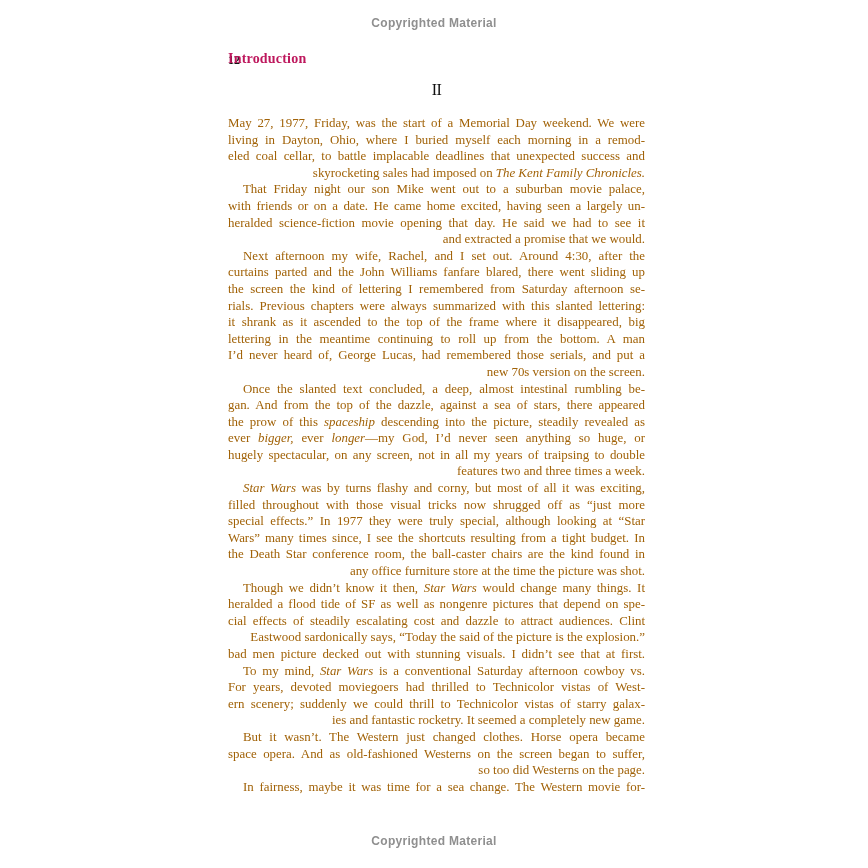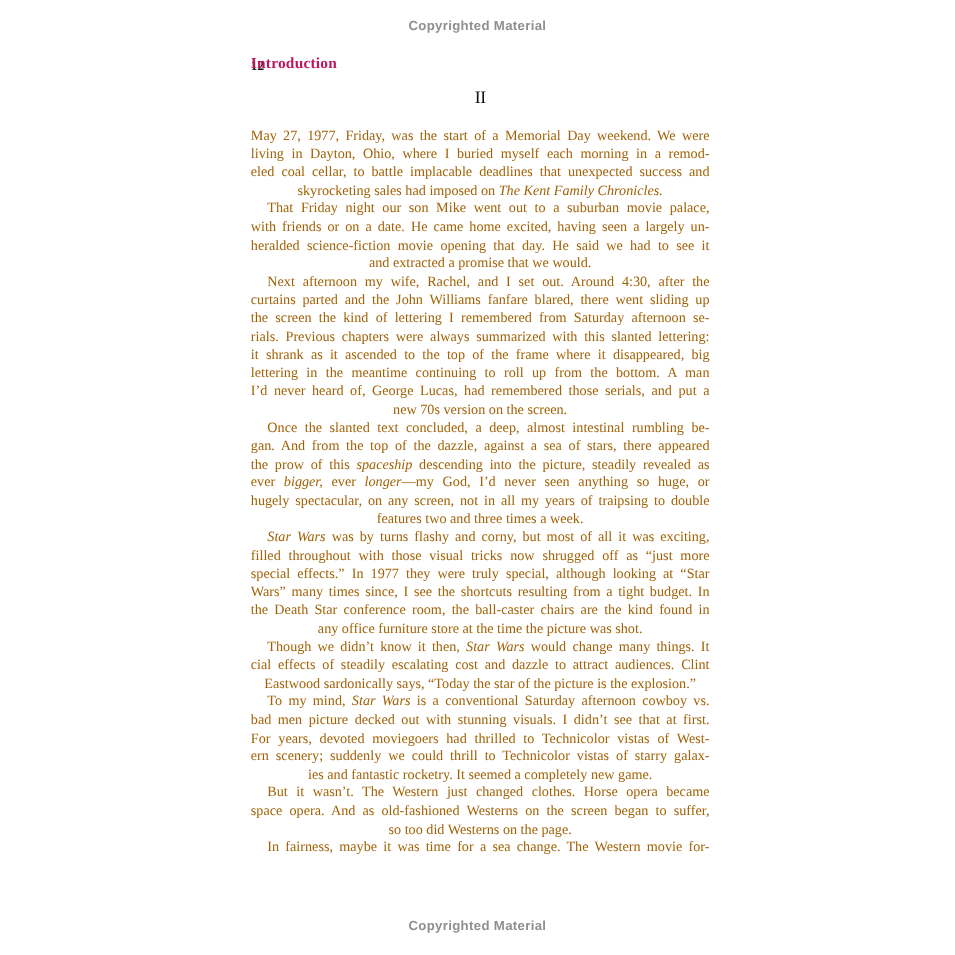--- a/index.html
+++ b/index.html
@@ -65,21 +65,21 @@
     position: absolute;
     left: 228px;
     top: 115px;
     width: 417px;
     color: #a16207;
   }
   .body-text .line {
     height: 16.6px;
     line-height: 16.6px;
     font-size: 12.9px;
-    text-align: center;
+    text-align: right;
     white-space: normal;
   }
   .body-text .line.just {
     text-align: justify;
     text-align-last: justify;
   }
   .body-text .line.indent {
     text-indent: 15px;
   }
   .body-text .it {
@@ -122,24 +122,25 @@
       <div class="line just"><span>ever </span><span class="it">bigger,</span><span> ever </span><span class="it">longer</span><span>—my God, I’d never seen anything so huge, or</span></div>
       <div class="line just"><span>hugely spectacular, on any screen, not in all my years of traipsing to double</span></div>
       <div class="line"><span>features two and three times a week.</span></div>
       <div class="line just indent"><span class="it">Star Wars</span><span> was by turns flashy and corny, but most of all it was exciting,</span></div>
       <div class="line just"><span>filled throughout with those visual tricks now shrugged off as “just more</span></div>
       <div class="line just"><span>special effects.” In 1977 they were truly special, although looking at “Star</span></div>
       <div class="line just"><span>Wars” many times since, I see the shortcuts resulting from a tight budget. In</span></div>
       <div class="line just"><span>the Death Star conference room, the ball-caster chairs are the kind found in</span></div>
       <div class="line"><span>any office furniture store at the time the picture was shot.</span></div>
       <div class="line just indent"><span>Though we didn’t know it then, </span><span class="it">Star Wars</span><span> would change many things. It</span></div>
+      <div class="line just"><span>heralded a flood tide of SF as well as nongenre pictures that depend on spe-</span></div>
       <div class="line just"><span>cial effects of steadily escalating cost and dazzle to attract audiences. Clint</span></div>
-      <div class="line"><span>Eastwood sardonically says, “Today the star of the picture is the explosion.”</span></div>
+      <div class="line"><span>Eastwood sardonically says, “Today the said of the picture is the explosion.”</span></div>
+      <div class="line just"><span>bad men picture decked out with stunning visuals. I didn’t see that at first.</span></div>
       <div class="line just indent"><span>To my mind, </span><span class="it">Star Wars</span><span> is a conventional Saturday afternoon cowboy vs.</span></div>
-      <div class="line just"><span>bad men picture decked out with stunning visuals. I didn’t see that at first.</span></div>
       <div class="line just"><span>For years, devoted moviegoers had thrilled to Technicolor vistas of West-</span></div>
       <div class="line just"><span>ern scenery; suddenly we could thrill to Technicolor vistas of starry galax-</span></div>
       <div class="line"><span>ies and fantastic rocketry. It seemed a completely new game.</span></div>
       <div class="line just indent"><span>But it wasn’t. The Western just changed clothes. Horse opera became</span></div>
       <div class="line just"><span>space opera. And as old-fashioned Westerns on the screen began to suffer,</span></div>
       <div class="line"><span>so too did Westerns on the page.</span></div>
       <div class="line just indent"><span>In fairness, maybe it was time for a sea change. The Western movie for-</span></div>
     </div>
 
   <div class="copyright bottom">Copyrighted Material</div>

